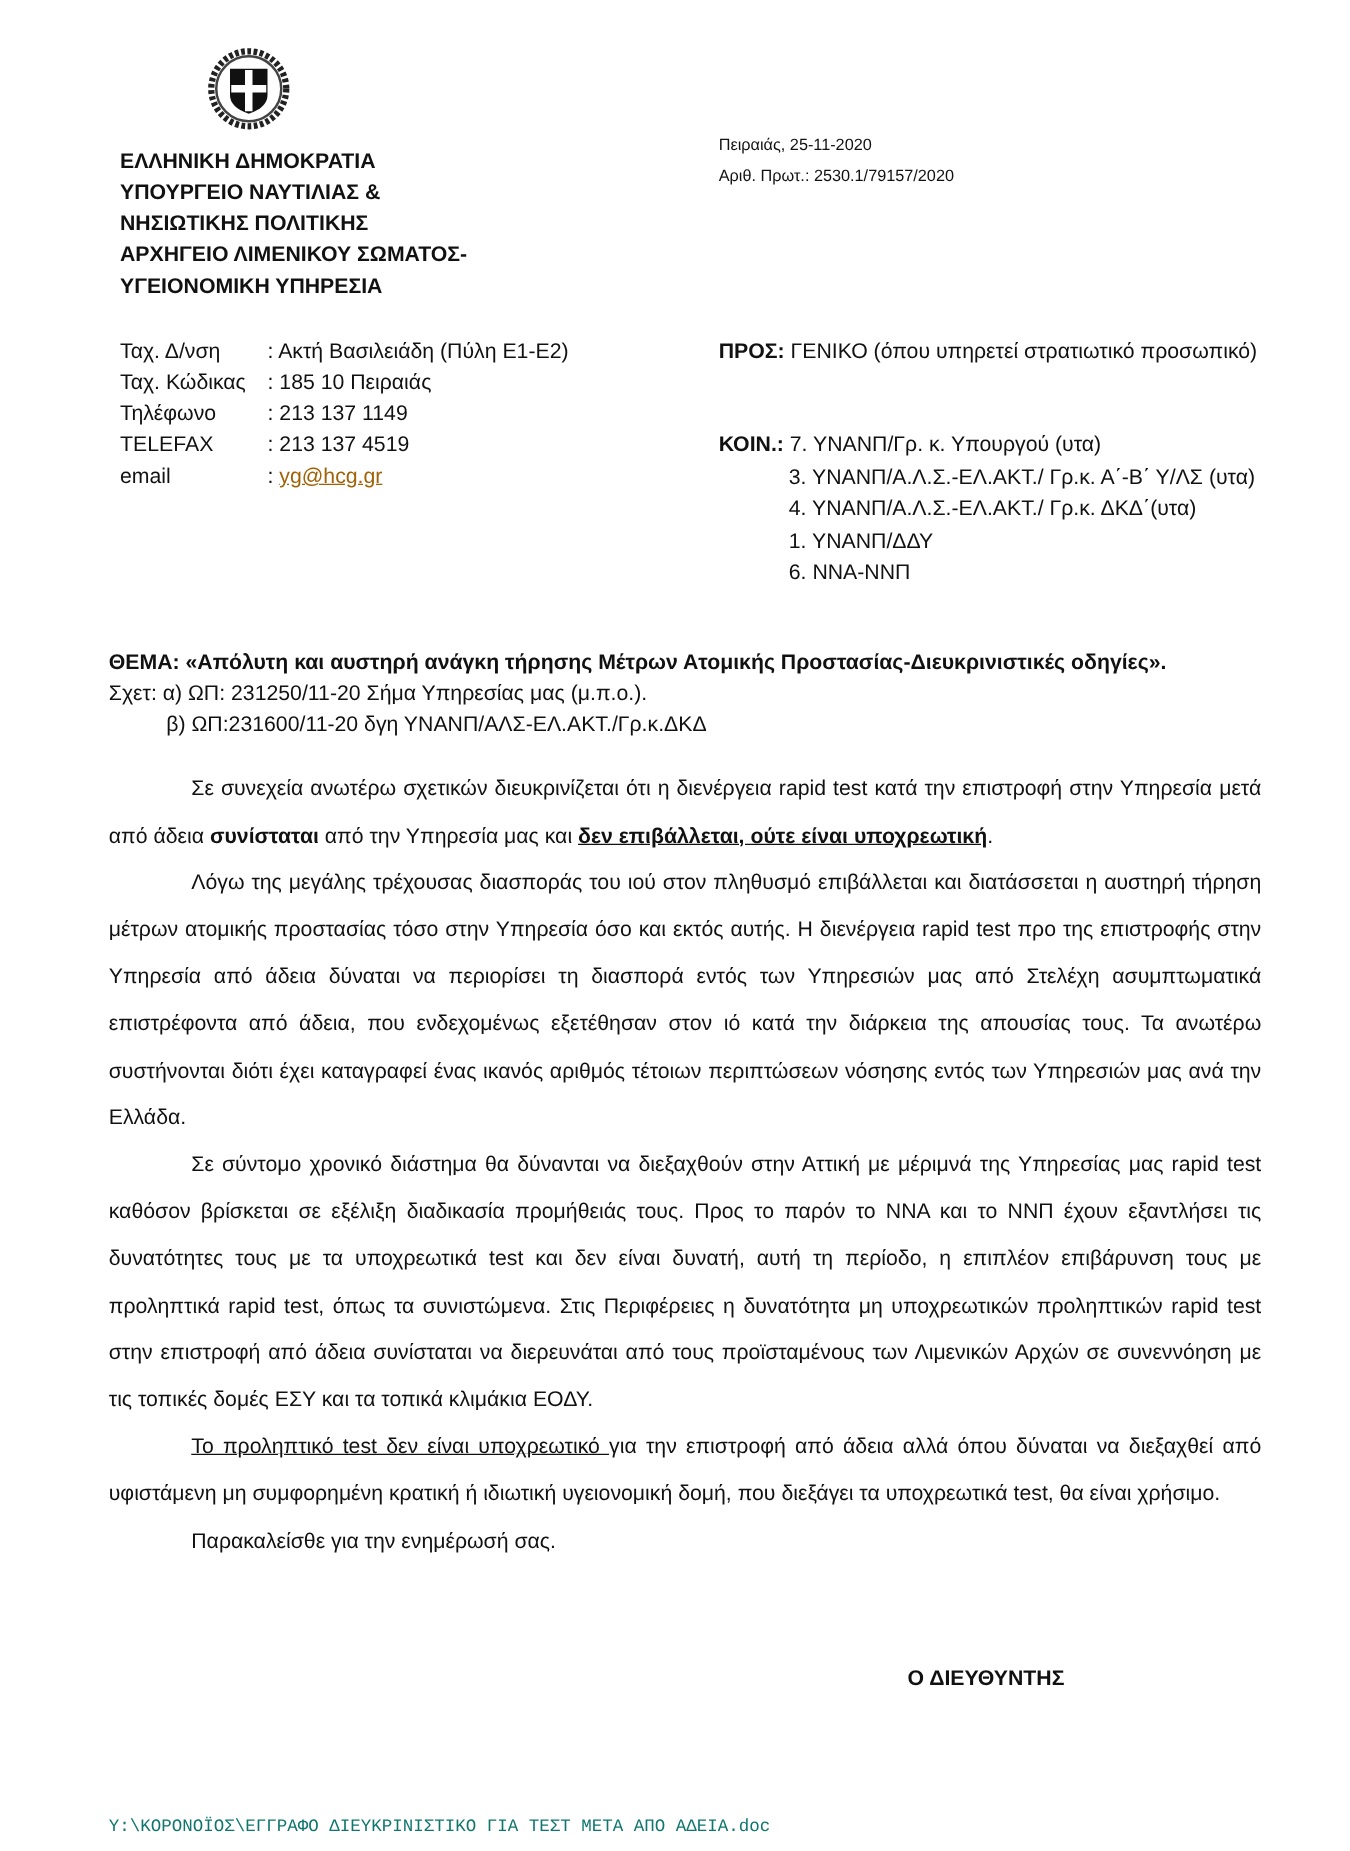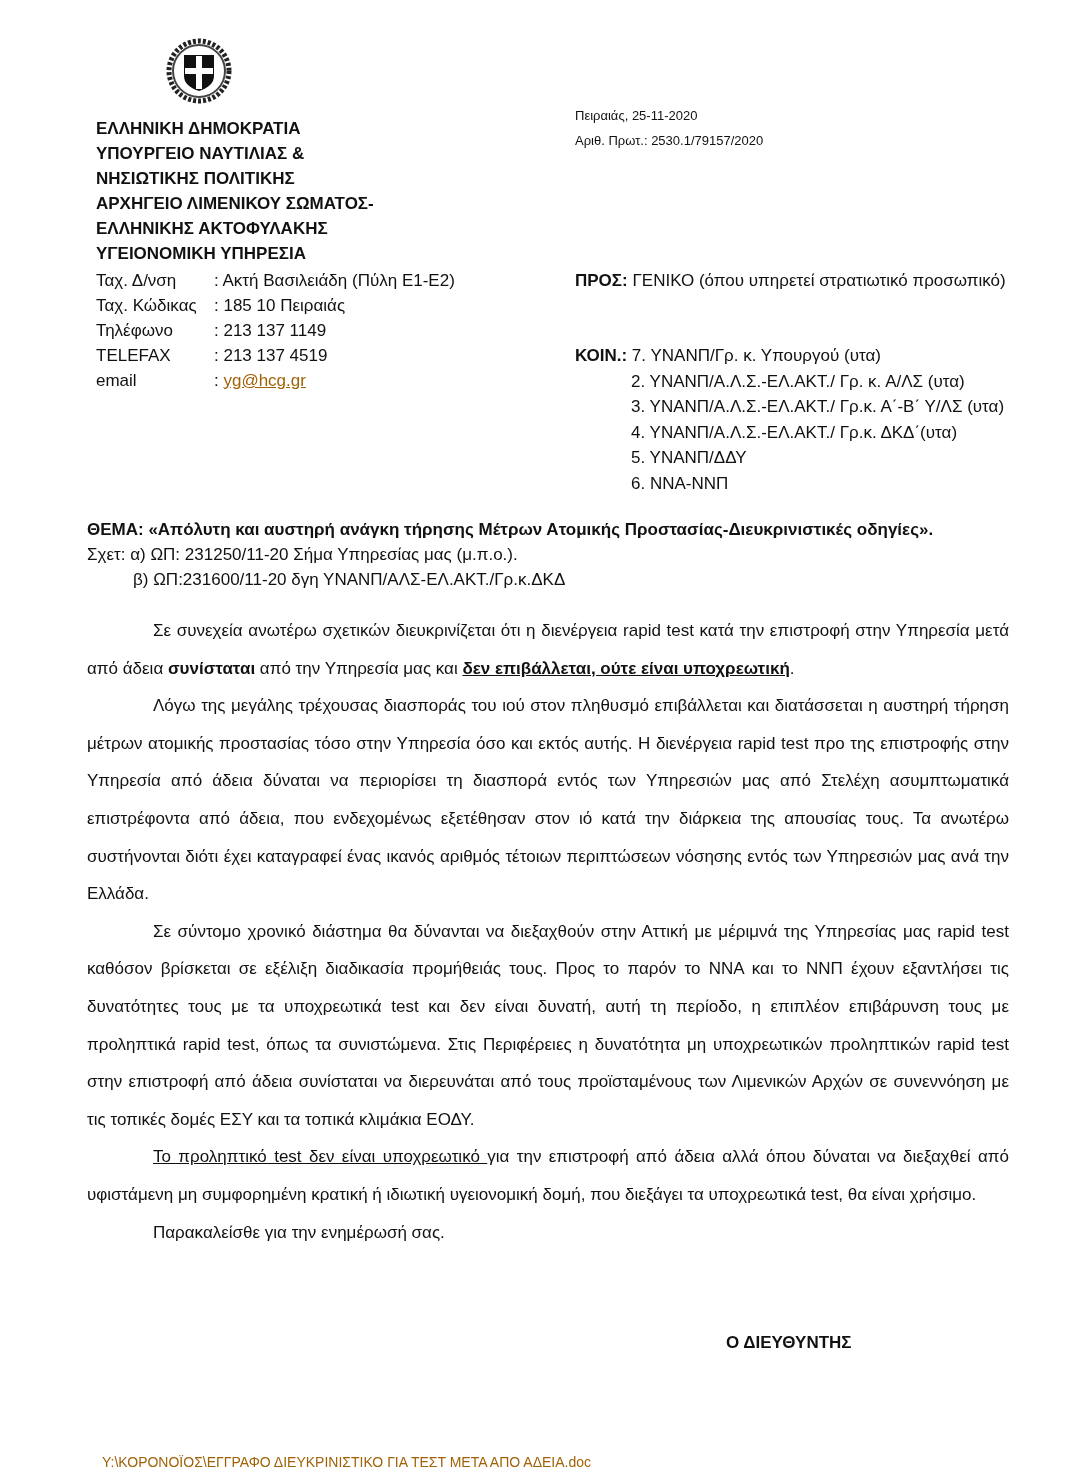--- a/index.html
+++ b/index.html
@@ -26,41 +26,40 @@
   .subject { left: 87px; top: 517px; font-size: 17px; line-height: 25px; white-space: nowrap; }
   .subject .thema { font-weight: bold; }
   .subject .schet2 { padding-left: 46px; }
   .body { left: 87px; top: 612px; width: 922px; font-size: 17px; line-height: 37.6px; text-align: justify; }
   .body p { margin: 0; text-indent: 66px; }
   .b { font-weight: bold; margin-top: 44px; }
   .bu { font-weight: bold; text-decoration: underline; }
   .u { text-decoration: underline; }
   .director { left: 726px; top: 1333px; font-weight: bold; font-size: 17px; }
   .signer { left: 618px; top: 1476px; font-weight: normal; font-size: 17px; white-space: nowrap; margin-top: 43px; }
-  .footer { left: 87px; top: 1454px; font-family: Liberation Sans, sans-serif; font-size: 14px; color: #a16207; white-space: nowrap; margin-left: 15px; }
+  .footer { left: 87px; top: 1454px; font-family: Liberation Mono, monospace; font-size: 14px; color: #0f766e; white-space: nowrap; }
 </style>
 </head>
 <body>
 
 <div class="abs emblem">
   <svg width="66" height="66" viewBox="0 0 66 66">
     <circle cx="33" cy="33" r="30" fill="none" stroke="#222" stroke-width="5" stroke-dasharray="3 2"></circle>
     <circle cx="33" cy="33" r="26" fill="none" stroke="#444" stroke-width="2"></circle>
     <path d="M18 17 H48 V38 Q48 48 33 53 Q18 48 18 38 Z" fill="#111"></path>
     <rect x="30" y="18" width="6" height="33" fill="#fff"></rect>
     <rect x="19" y="30" width="28" height="6" fill="#fff"></rect>
   </svg>
 </div>
 
 <div class="abs org">
   <div>ΕΛΛΗΝΙΚΗ ΔΗΜΟΚΡΑΤΙΑ</div>
   <div>ΥΠΟΥΡΓΕΙΟ ΝΑΥΤΙΛΙΑΣ &amp;</div>
   <div>ΝΗΣΙΩΤΙΚΗΣ ΠΟΛΙΤΙΚΗΣ</div>
   <div>ΑΡΧΗΓΕΙΟ ΛΙΜΕΝΙΚΟΥ ΣΩΜΑΤΟΣ-</div>
-  <div>ΕΛΛΗΝΙΚΗΣ ΑΚΤΟΦΥΛΑΚΗΣ</div>
   <div>ΥΓΕΙΟΝΟΜΙΚΗ ΥΠΗΡΕΣΙΑ</div>
 </div>
 
 <div class="abs contact">
   <div class="row">
     <span class="lbl">Ταχ. Δ/νση</span>
     <span class="val">:  Ακτή Βασιλειάδη (Πύλη Ε1-Ε2)</span>
   </div>
   <div class="row">
     <span class="lbl">Ταχ. Κώδικας</span>
@@ -84,24 +83,23 @@
   <div>Πειραιάς, 25-11-2020</div>
   <div>Αριθ. Πρωτ.: 2530.1/79157/2020</div>
 </div>
 
 <div class="abs pros">
   <span class="b">ΠΡΟΣ:</span><span> ΓΕΝΙΚΟ (όπου υπηρετεί στρατιωτικό προσωπικό)</span>
 </div>
 
 <div class="abs koin">
   <div class="row"><span class="lbl">ΚΟΙΝ.:</span> <span>7. ΥΝΑΝΠ/Γρ. κ. Υπουργού (υτα)</span></div>
-  <div class="row indent">2. ΥΝΑΝΠ/Α.Λ.Σ.-ΕΛ.ΑΚΤ./ Γρ. κ. Α/ΛΣ (υτα)</div>
   <div class="row indent">3. ΥΝΑΝΠ/Α.Λ.Σ.-ΕΛ.ΑΚΤ./ Γρ.κ. Α΄-Β΄ Υ/ΛΣ (υτα)</div>
   <div class="row indent">4. ΥΝΑΝΠ/Α.Λ.Σ.-ΕΛ.ΑΚΤ./ Γρ.κ. ΔΚΔ΄(υτα)</div>
-  <div class="row indent">5. ΥΝΑΝΠ/ΔΔΥ</div>
+  <div class="row indent">1. ΥΝΑΝΠ/ΔΔΥ</div>
   <div class="row indent">6. ΝΝΑ-ΝΝΠ</div>
 </div>
 
 <div class="abs subject">
   <div class="thema">ΘΕΜΑ: «Απόλυτη και αυστηρή ανάγκη τήρησης Μέτρων Ατομικής Προστασίας-Διευκρινιστικές οδηγίες».</div>
   <div>Σχετ: α) ΩΠ: 231250/11-20 Σήμα Υπηρεσίας μας (μ.π.ο.).</div>
   <div class="schet2">β) ΩΠ:231600/11-20 δγη ΥΝΑΝΠ/ΑΛΣ-ΕΛ.ΑΚΤ./Γρ.κ.ΔΚΔ</div>
 </div>
 
 <div class="abs body">

